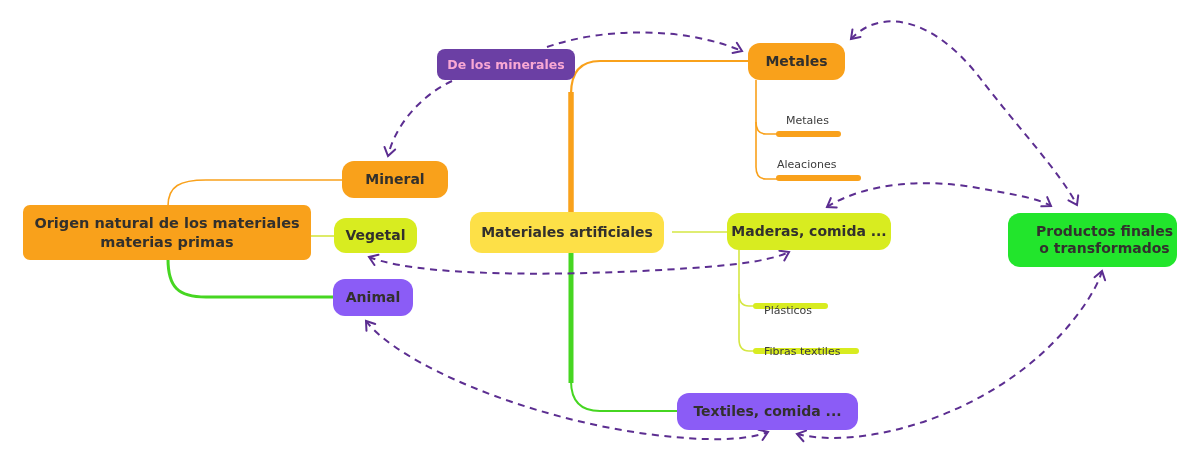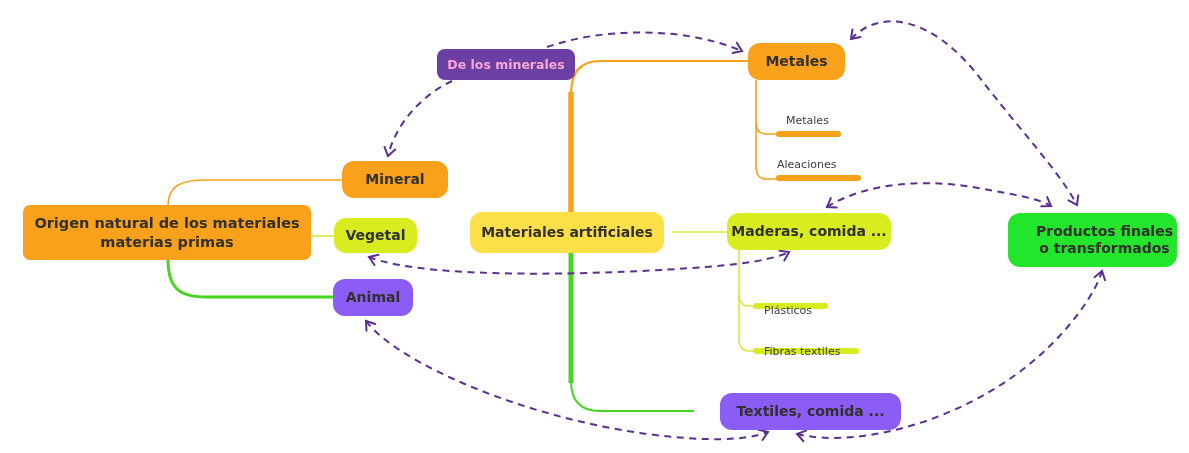--- a/index.html
+++ b/index.html
@@ -94,21 +94,21 @@
   <div class="node green" style="left:333px;top:279px;width:80px;height:37px;">Animal</div>
 
   <div class="node purple" style="left:437px;top:49px;width:138px;height:31px;">De los minerales</div>
 
   <div class="node orange" style="left:748px;top:43px;width:97px;height:37px;">Metales</div>
 
   <div class="node green" style="left:470px;top:212px;width:194px;height:41px;background:#fde047;">Materiales artificiales</div>
 
   <div class="node yellowgreen" style="left:727px;top:213px;width:164px;height:37px;">Maderas, comida ...</div>
 
-  <div class="node green" style="left:720px;top:393px;width:181px;height:37px;">Textiles, comida ...</div>
+  <div class="node green" style="left:677px;top:393px;width:181px;height:37px;">Textiles, comida ...</div>
 
   <div class="node brightgreen" style="left:1008px;top:213px;width:169px;height:54px;">Productos finales
 o transformados</div>
 
   <div class="sublabel" style="left:786px;top:114px;">Metales</div>
 
   <div class="sublabel" style="left:777px;top:158px;">Aleaciones</div>
 
   <div class="sublabel" style="left:764px;top:304px;">Plásticos</div>
 

